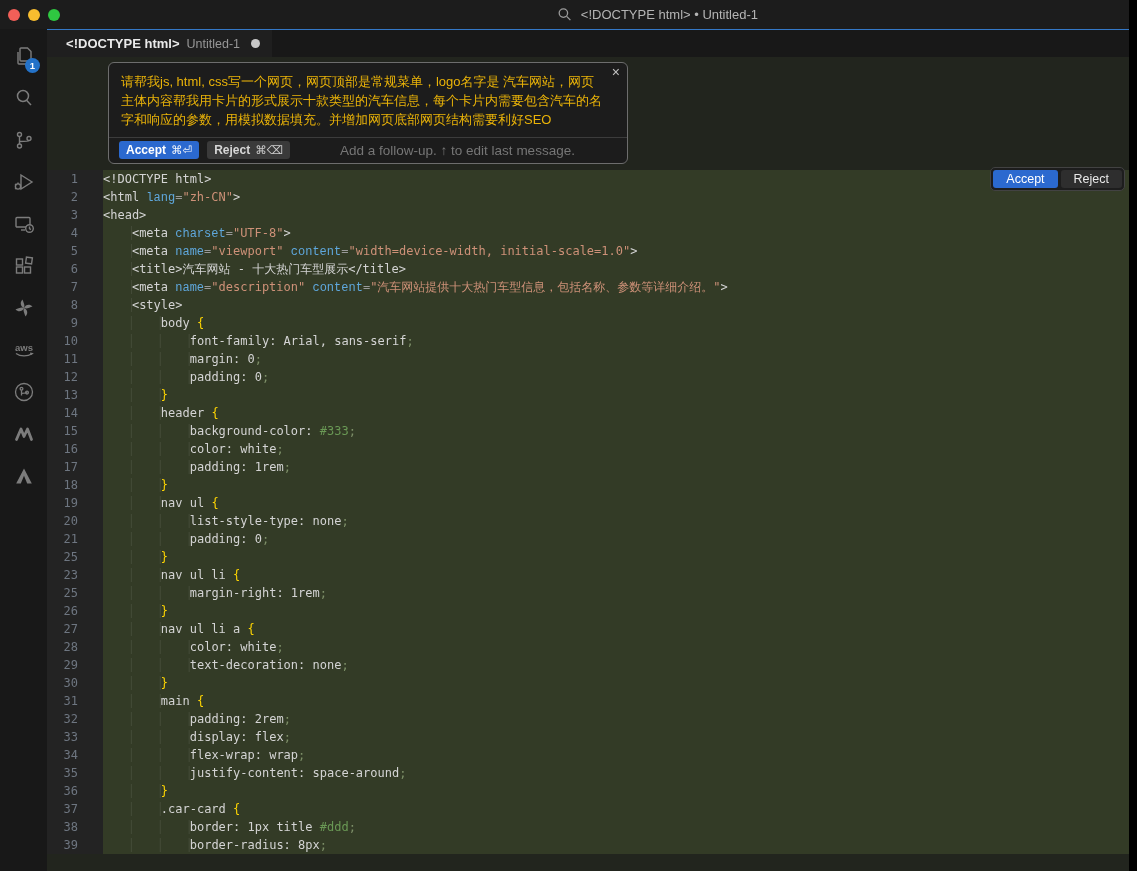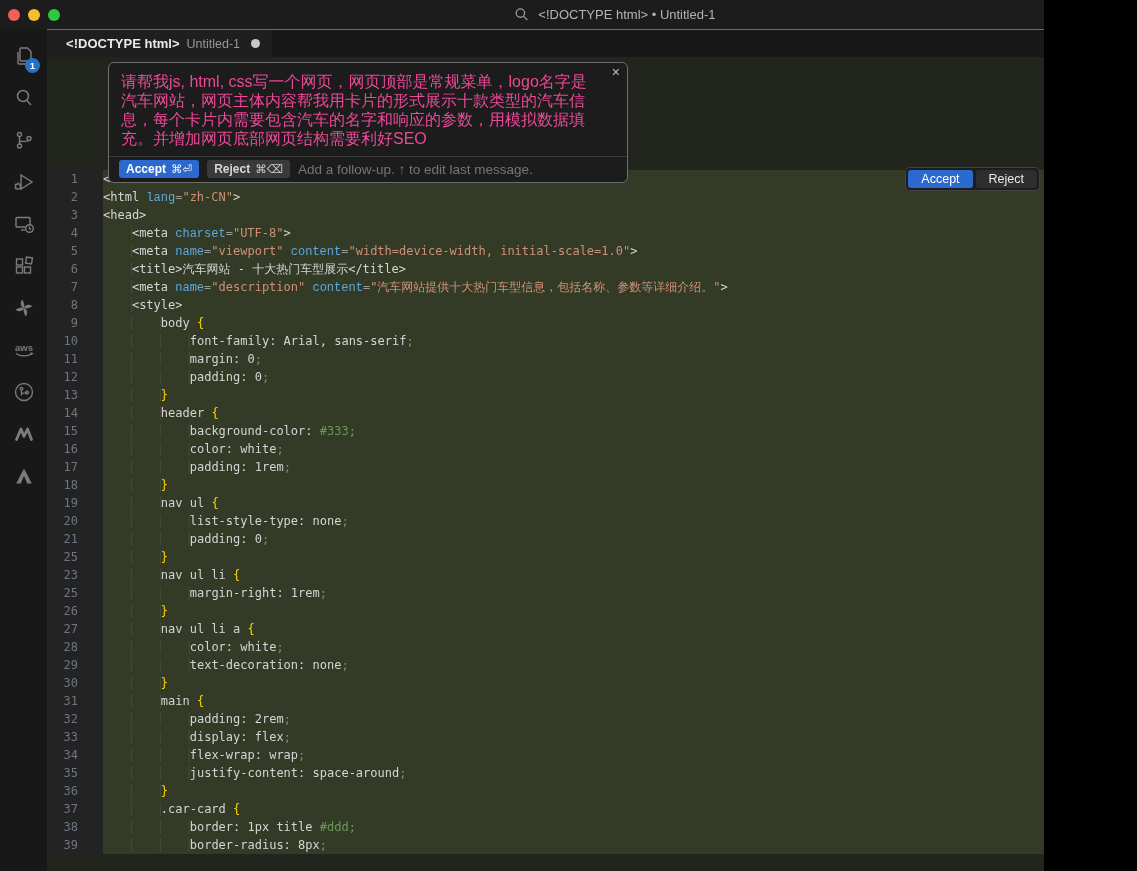--- a/index.html
+++ b/index.html
@@ -1,18 +1,18 @@
 <!DOCTYPE html>
 <html style="--accent: #3478c6; --badge: #2472c8; --button-blue: #2b69cf; --added-bg: #333b26; --zone-bg: #22251e; --editor-bg: #232323; --activity-bg: #181818; --titlebar-bg: #1c1c1c; --tab-active-bg: #1f1f1f; --traffic-red: #f25f58; --traffic-yellow: #f8bd2f; --traffic-green: #2fc841; --linenum: #6e7681; --tok-plain: #d4d4d4; --tok-attr: #5fa8dd; --tok-str: #ce9178; --tok-brace: #ffd602; --tok-semi: #7d8f68; --tok-hex: #6a9955; --tok-punct: #9a9a9a;"><head>
 <meta charset="utf-8">
 <style>
   * { margin:0; padding:0; box-sizing:border-box; }
   html,body { background:#000; }
   #app{
-    position:relative; width:1044px; height:871px; overflow:hidden;
+    position:relative; width:1129px; height:871px; overflow:hidden;
     background:var(--editor-bg,#232323);
     font-family:"Liberation Sans", sans-serif;
     -webkit-font-smoothing:antialiased;
   }
   
   .titlebar{ position:relative; height:29px; background:var(--titlebar-bg,#1c1c1c); }
   .traffic{ position:absolute; left:8px; top:9px; display:flex; gap:8px; }
   .tl{ width:12px; height:12px; border-radius:50%; border:none; cursor:pointer; }
   .command-center{
     position:absolute; left:50%; top:0; transform:translateX(-8%);
@@ -47,37 +47,37 @@
   
   .inline-chat{
     position:absolute; left:61px; top:5px; width:520px;
     background:#1c1c1c; border:1px solid #6d6d6d; border-radius:6px; z-index:5;
   }
   .chat-close{
     position:absolute; top:2px; right:7px; background:none; border:none; color:#c2c2c2;
     font-size:14px; line-height:14px; cursor:pointer; font-family:"Liberation Sans",sans-serif;
   }
   .chat-msg{
-    padding:9px 22px 8px 12px; color:#ec4899; font-size:16px; line-height:19px;
+    padding:9px 22px 8px 12px; color:#eab308; font-size:13px; line-height:19px;
   }
   .chat-row{
     display:flex; align-items:center; gap:8px; border-top:1px solid #3c3c3c; padding:4px 10px 5px 10px; height:26px;
   }
   .chat-accept{
     display:flex; align-items:center; gap:5px; background:var(--button-blue,#2b69cf); color:#fff;
     border:none; border-radius:3px; padding:2px 7px; font-size:12px; font-weight:bold; cursor:pointer;
     font-family:"Liberation Sans",sans-serif;
   }
   .chat-reject{
     display:flex; align-items:center; gap:5px; background:#3a3a3a; color:#d6d6d6;
     border:none; border-radius:3px; padding:2px 7px; font-size:12px; font-weight:bold; cursor:pointer;
     font-family:"Liberation Sans",sans-serif;
   }
   .kbd{ font-weight:normal; font-size:11.5px; opacity:.95; }
-  .chat-placeholder{ color:#767676; font-size:13.5px; white-space:nowrap; overflow:hidden; cursor:text; flex:1; }
+  .chat-placeholder{ color:#767676; font-size:13.5px; white-space:nowrap; overflow:hidden; cursor:text; flex:1;text-align:center; }
   
   .diff-actions{
     position:absolute; top:110px; right:4px; z-index:4; display:flex; gap:3px;
     background:#1d1d1d; border:1px solid #424242; border-radius:5px; padding:2px;
   }
   .da-accept{
     background:var(--button-blue,#2b69cf); color:#fff; border:none; border-radius:3px;
     padding:2px 13px; font-size:12.5px; cursor:pointer; font-family:"Liberation Sans",sans-serif;
   }
   .da-reject{

